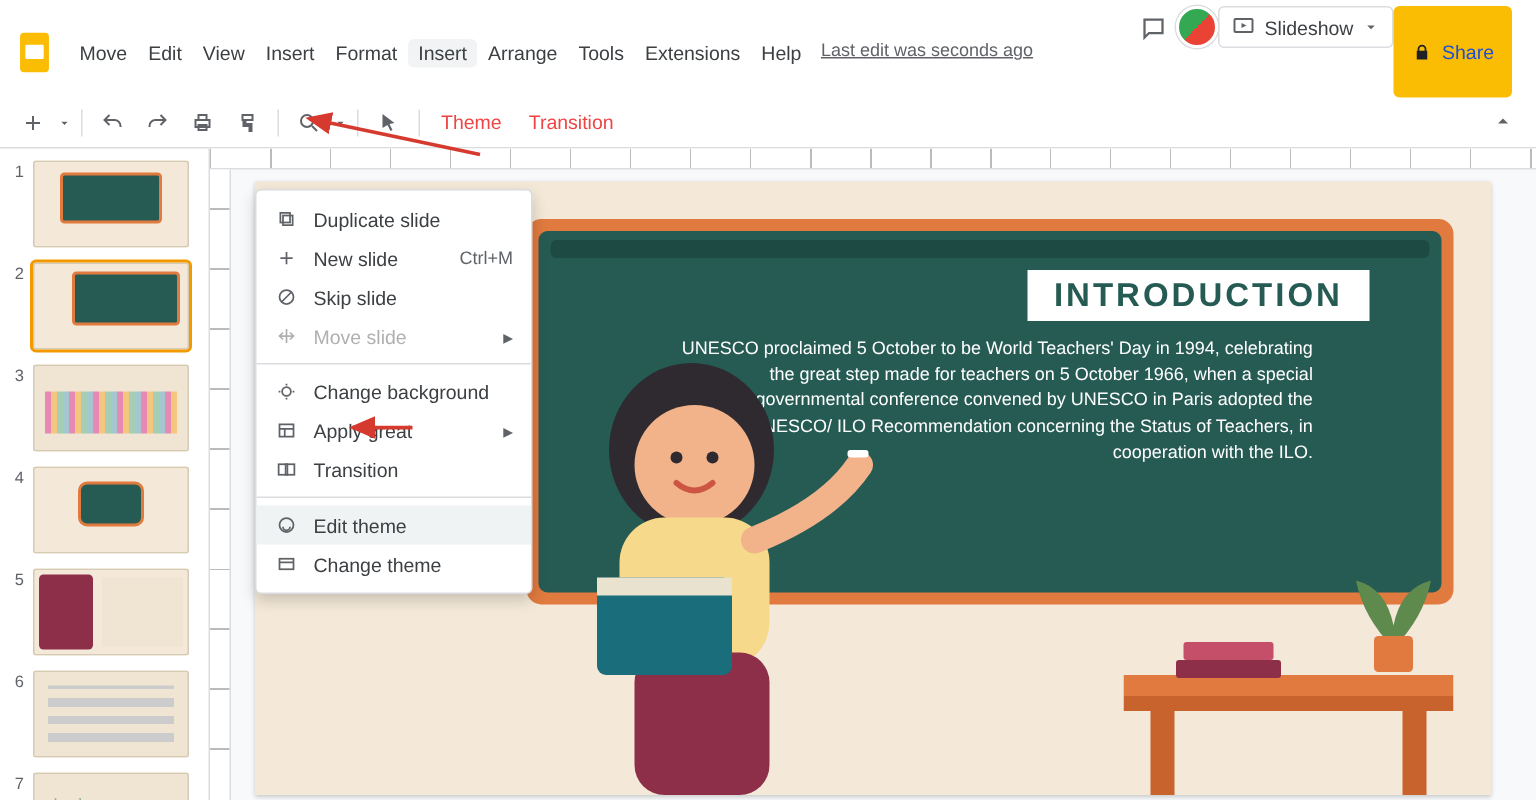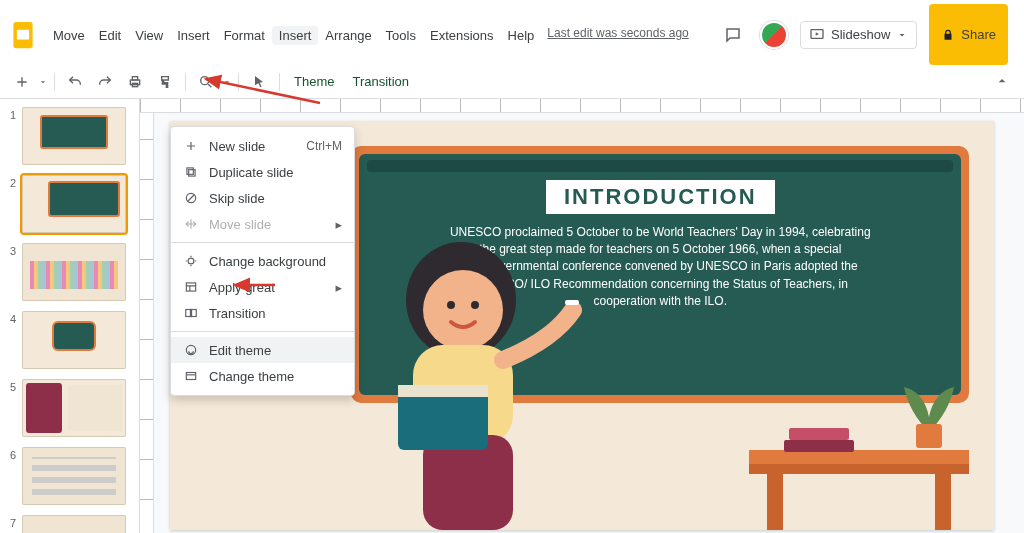--- a/index.html
+++ b/index.html
@@ -23,28 +23,28 @@
   .app-icon svg{width:22px;height:28px}
   .titleblock{flex:1;min-width:0}
   .titleline{display:flex;align-items:center;gap:8px}
   .doc-title{font-size:17px;color:#202124;padding:2px 4px;border-radius:4px}
   .title-icons{display:flex;gap:6px;color:#5f6368}
   .title-icons .ico{width:16px;height:16px;display:inline-flex;align-items:center;justify-content:center}
   .menubar{display:flex;gap:0;margin-top:2px;font-size:13px;color:var(--text)}
   .menubar .mi{padding:2px 7px;border-radius:4px;cursor:pointer}
   .menubar .mi.open{background:var(--hover)}
   .lastedit{color:var(--muted);margin-left:6px;text-decoration:underline;cursor:pointer;font-size:12px}
-  .topright{display:flex;align-items:center;gap:12px;padding-right:6px}
+  .topright{display:flex;align-items:flex-start;padding-right:6px}
   .iconbtn{width:30px;height:30px;border-radius:50%;display:flex;align-items:center;justify-content:center;color:#5f6368;cursor:pointer}
   .avatar{width:28px;height:28px;border-radius:50%;background:linear-gradient(135deg,#34a853 50%,#ea4335 50%);border:2px solid #fff;box-shadow:0 0 0 1px #dadce0}
   .slideshow-btn{display:flex;align-items:center;gap:6px;border:1px solid var(--border);border-radius:4px;padding:5px 8px;cursor:pointer;font-size:13px}
-  .share-btn{display:flex;align-items:center;gap:6px;background:var(--brand-yellow);border-radius:4px;padding:23px 12px;cursor:pointer;font-weight:500;color:#404040}
+  .share-btn{display:flex;align-items:center;gap:6px;background:var(--brand-yellow);border-radius:4px;padding:23px 12px;cursor:pointer;font-weight:500;color:#1d4ed8}
   .lock{width:14px;height:14px}
   
-  .toolbar{display:flex;align-items:center;gap:2px;border-bottom:1px solid var(--border);padding:3px 8px;height:34px;color:#14532d;position:relative}
+  .toolbar{display:flex;align-items:center;gap:2px;border-bottom:1px solid var(--border);padding:3px 8px;height:34px;color:#ef4444;position:relative}
   .tbtn{width:28px;height:28px;display:flex;align-items:center;justify-content:center;border-radius:4px;cursor:pointer}
   .tbtn svg{width:16px;height:16px}
   .sep{width:1px;height:18px;background:var(--border);margin:0 4px}
   .tlabel{font-size:13px;padding:0 8px;cursor:pointer}
   .help-float{position:absolute;right:10px;top:4px;width:24px;height:24px;border-radius:50%;color:#5f6368;display:flex;align-items:center;justify-content:center}
   
   .workspace{display:flex;height:calc(533px - 92px);position:relative}
   .thumbs{width:140px;border-right:1px solid var(--border);overflow:hidden;padding:8px 6px}
   .thumb{display:flex;gap:6px;margin-bottom:10px}
   .thumb .num{font-size:11px;color:#5f6368;width:10px;text-align:right;padding-top:2px}
@@ -52,21 +52,21 @@
   .thumb.sel .slide-mini{outline:2px solid #f29900;outline-offset:0}
   .mini-board{position:absolute;background:var(--teal);border:2px solid var(--orange);border-radius:3px}
   .canvas-wrap{flex:1;background:#f8f9fa;overflow:hidden;position:relative}
   .ruler-h{height:14px;background:#fff;border-bottom:1px solid var(--border)}
   .ruler-h .ticks{height:100%;background:repeating-linear-gradient(90deg,#bbb 0 1px,transparent 1px 40px)}
   .ruler-v{width:14px;background:#fff;border-right:1px solid var(--border);position:absolute;left:0;top:14px;bottom:0}
   .ruler-v .ticks{width:100%;height:100%;background:repeating-linear-gradient(0deg,#bbb 0 1px,transparent 1px 40px)}
   .stage{position:absolute;left:30px;right:30px;top:22px;bottom:10px;background:var(--cream);box-shadow:0 1px 3px rgba(0,0,0,.2)}
   
   .board-outer{position:absolute;left:22%;right:3%;top:6%;height:63%;background:var(--orange);border-radius:10px;padding:8px}
-  .board{width:100%;height:100%;background:var(--teal);border-radius:6px;position:relative;padding:12px 28px;color:#fff;text-align:center}
+  .board{width:100%;height:100%;background:var(--teal);border-radius:6px;position:relative;padding:12px 48px;color:#fff;text-align:right}
   .board:before{content:"";position:absolute;left:8px;right:8px;top:6px;height:12px;background:var(--teal-dark);border-radius:4px}
   .intro-pill{display:inline-block;background:#fff;color:var(--teal);font-weight:900;letter-spacing:2px;font-size:22px;padding:4px 18px;margin-top:14px;font-family:Impact,"Arial Black",sans-serif}
   .intro-text{margin-top:10px;font-size:12px;line-height:1.45;max-width:430px;margin-left:auto;margin-right:auto}
   
   .teacher{position:absolute;left:21%;bottom:0;width:240px;height:330px;pointer-events:none}
   .desk{position:absolute;right:3%;bottom:0;width:220px;height:120px}
   .books{position:absolute;right:140px;bottom:78px;width:70px;height:30px}
   .book{position:absolute;width:70px;height:12px;border-radius:2px}
   .plant{position:absolute;right:30px;bottom:78px;width:70px;height:90px}
   
@@ -291,35 +291,35 @@
           <path d="M35 70 q-20 -20 -25 -45 q20 5 25 30 q5 -25 25 -30 q-5 25 -25 45" fill="#5e8a4e"></path>
           <rect x="22" y="62" width="26" height="24" rx="3" fill="#e07a3f"></rect>
         </svg>
       </div>
     </div>
   </div>
 
   <div class="dropdown" id="dropdown">
       <div class="dd-item">
         <span class="ic">
+          <svg viewBox="0 0 24 24" width="14" height="14" fill="none" stroke="#5f6368" stroke-width="2">
+            <rect x="8" y="8" width="11" height="11"></rect>
+            <rect x="5" y="5" width="11" height="11"></rect>
+          </svg>
+        </span>
+        <span class="label">Duplicate slide</span>
+      </div>
+      <div class="dd-item">
+        <span class="ic">
           <svg viewBox="0 0 24 24" width="14" height="14" fill="#5f6368">
             <path d="M11 5h2v6h6v2h-6v6h-2v-6H5v-2h6z"></path>
           </svg>
         </span>
         <span class="label">New slide</span>
         <span class="shortcut">Ctrl+M</span>
-      </div>
-      <div class="dd-item">
-        <span class="ic">
-          <svg viewBox="0 0 24 24" width="14" height="14" fill="none" stroke="#5f6368" stroke-width="2">
-            <rect x="8" y="8" width="11" height="11"></rect>
-            <rect x="5" y="5" width="11" height="11"></rect>
-          </svg>
-        </span>
-        <span class="label">Duplicate slide</span>
       </div>
       <div class="dd-item">
         <span class="ic">
           <svg viewBox="0 0 24 24" width="14" height="14" fill="none" stroke="#5f6368" stroke-width="2">
             <circle cx="12" cy="12" r="8"></circle>
             <path d="M6 18L18 6"></path>
           </svg>
         </span>
         <span class="label">Skip slide</span>
       </div>

